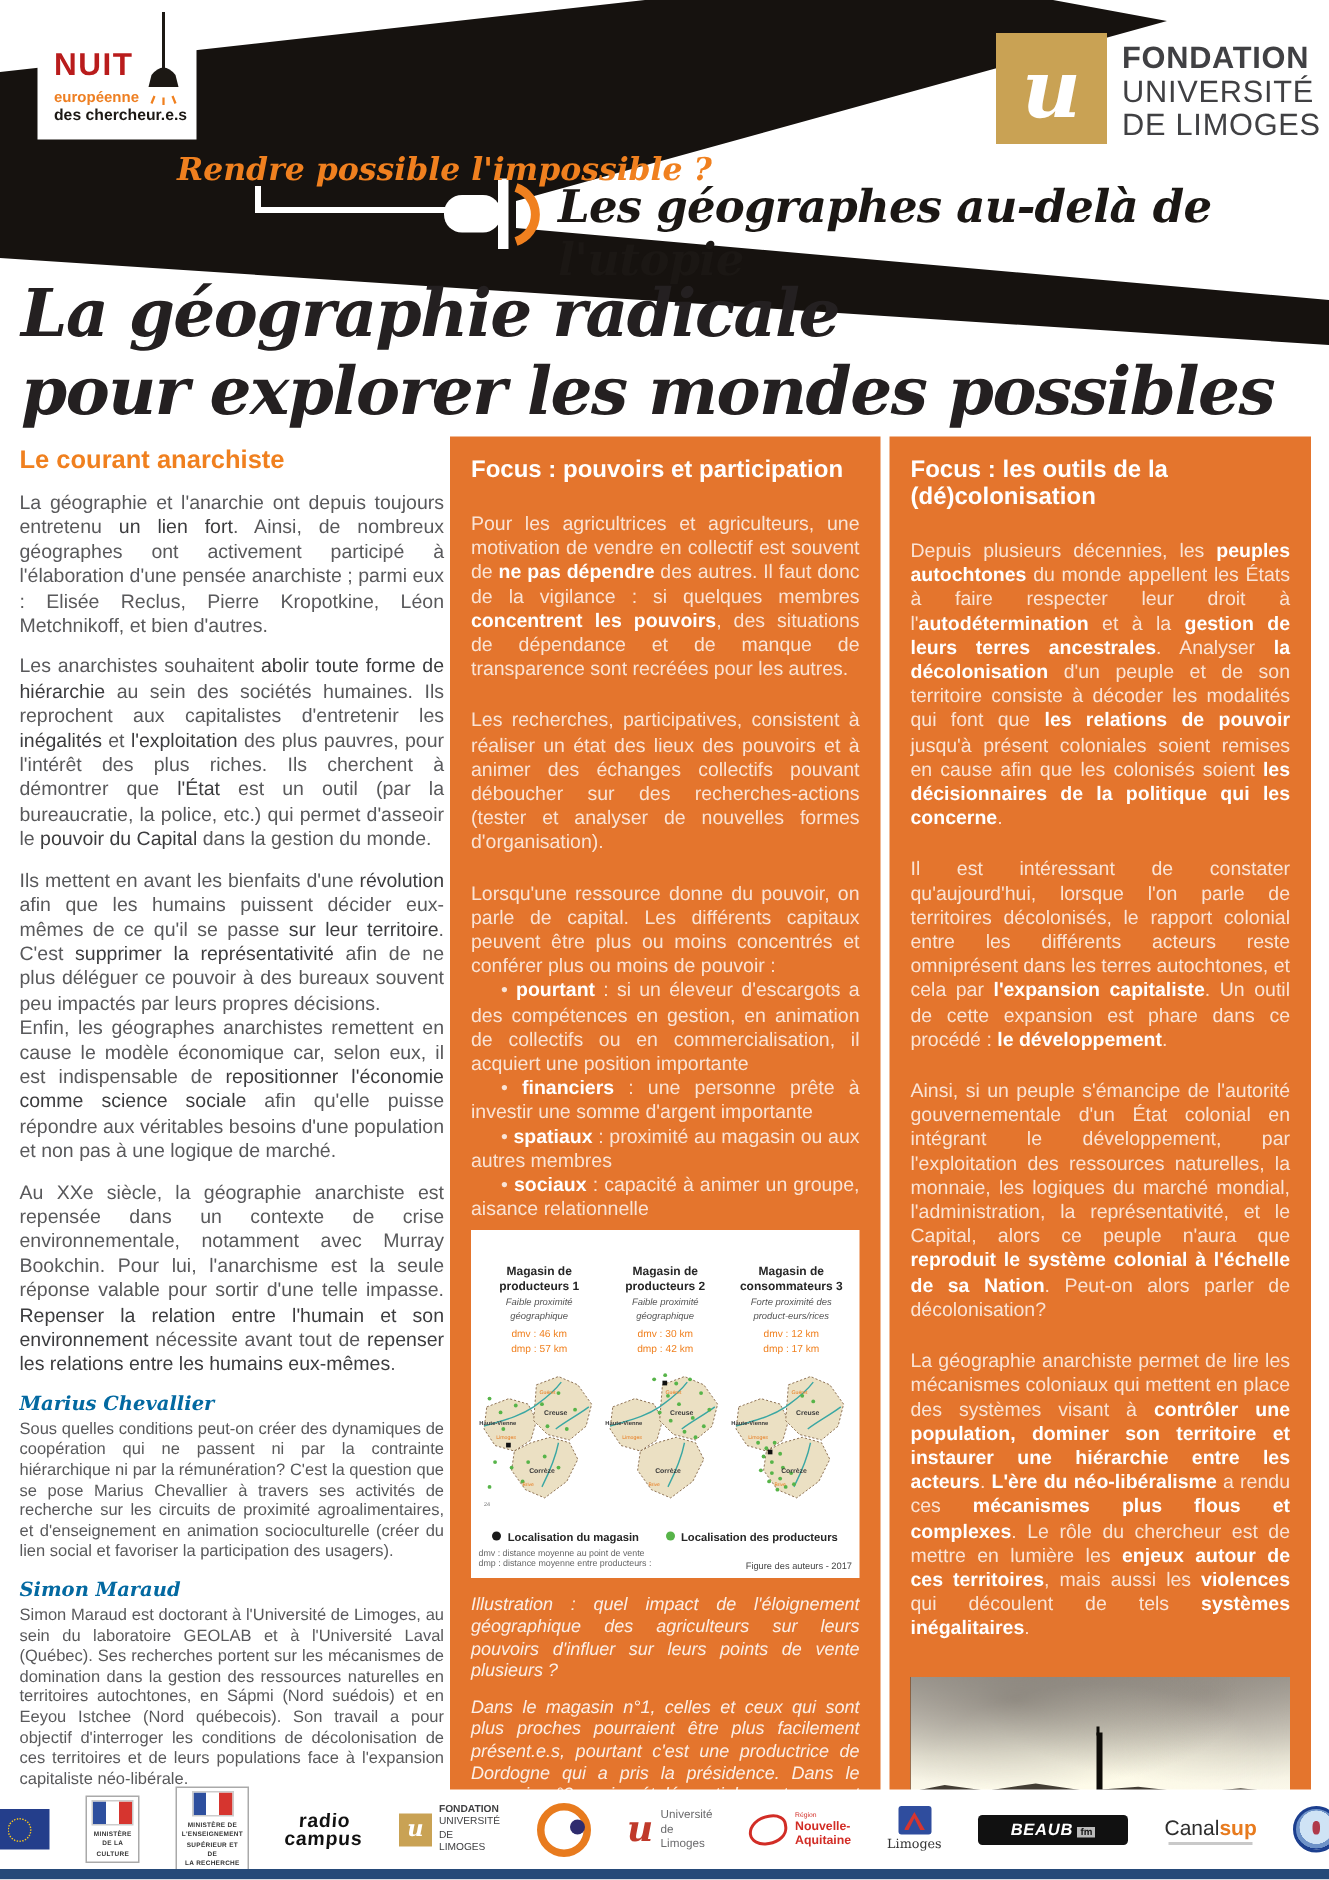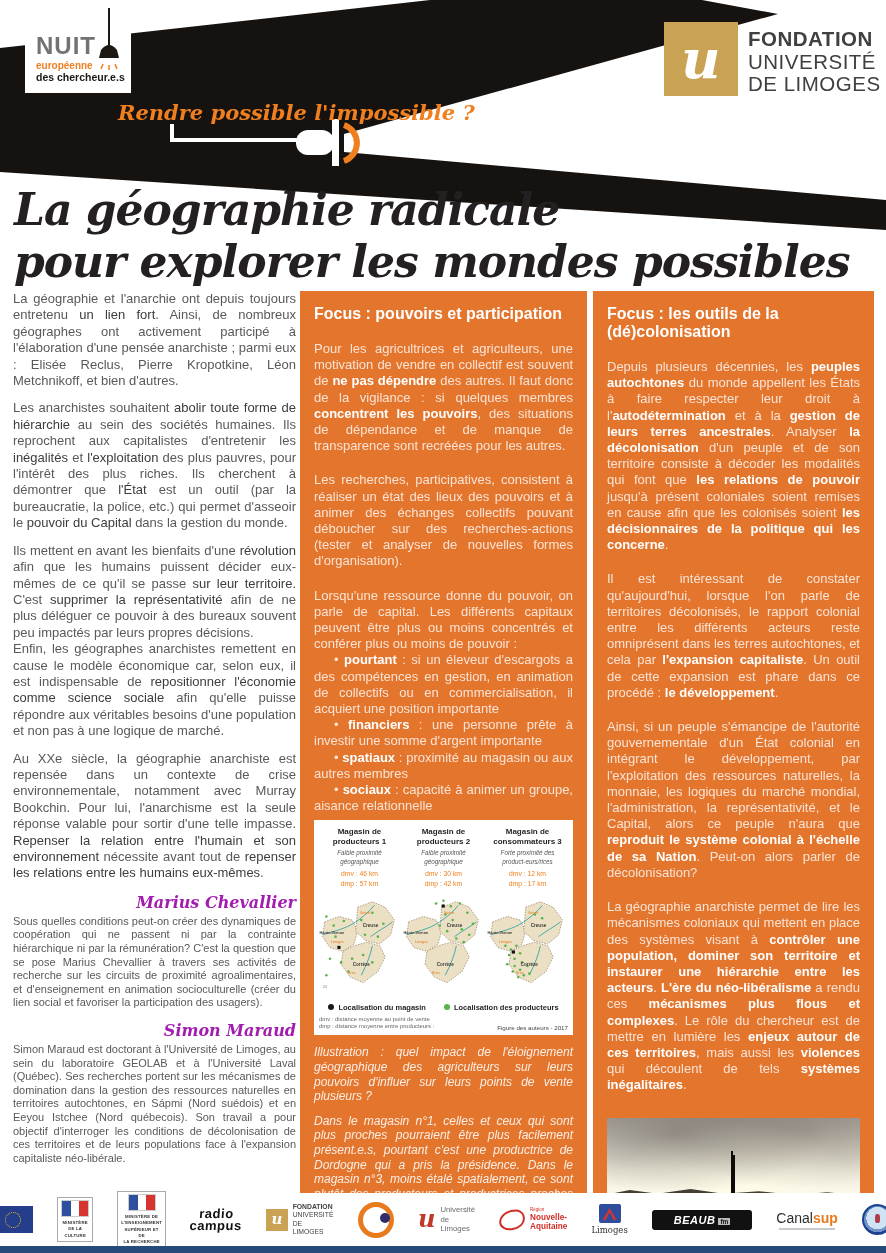--- a/index.html
+++ b/index.html
@@ -3,22 +3,22 @@
 <meta charset="utf-8">
 <style>
   html,body{margin:0;padding:0;background:#e8e8e8;}
   #poster{position:relative;width:886px;height:1253px;background:#ffffff;overflow:hidden;
           font-family:"Liberation Sans",sans-serif;margin:0 auto;}
   .script{font-family:"DejaVu Serif",serif;font-style:italic;font-weight:bold;}
 
   
   #header-shapes{position:absolute;left:0;top:0;z-index:1;}
   #nuit-logo{position:absolute;left:25px;top:8px;width:106px;height:85px;background:#fff;z-index:3;}
-  #nuit-logo .nuit-word{position:absolute;left:11px;top:24px;font-size:24px;font-weight:800;
-      letter-spacing:1px;color:#737373;}
+  #nuit-logo .nuit-word{position:absolute;left:11px;top:24px;font-size:21px;font-weight:800;
+      letter-spacing:1px;color:#b91c1c;}
   #nuit-logo .nuit-eu{position:absolute;left:11px;top:52px;font-size:10px;font-weight:bold;color:#EE7F22;}
   #nuit-logo .nuit-ch{position:absolute;left:11px;top:63px;font-size:10.5px;font-weight:bold;color:#1c1814;}
   #fondation-logo{position:absolute;left:664px;top:22px;display:flex;gap:10px;z-index:3;align-items:flex-start;}
   .gold-square{width:74px;height:74px;background:#C9A254;color:#fff;display:flex;align-items:center;
       justify-content:center;font-family:"DejaVu Serif",serif;font-style:italic;font-size:54px;line-height:1;}
   #fondation-logo .fl-text{display:flex;flex-direction:column;justify-content:center;margin-top:6px;}
   #fondation-logo .fl-text span{font-size:20.5px;line-height:1.1;color:#404043;letter-spacing:.5px;}
   #fondation-logo .fl-text .b1{font-weight:bold;}
   #tagline{position:absolute;left:118px;top:100px;font-size:21px;color:#F0801F;z-index:3;}
   #beam-text{position:absolute;left:372px;top:121px;font-size:30px;color:#1b1714;z-index:3;
@@ -28,34 +28,34 @@
   #main-title .t2{font-size:44px;line-height:1.0;display:block;margin-top:8px;}
 
   
   .col{position:absolute;top:291px;box-sizing:border-box;}
   #col-left{left:13px;width:283px;}
   #col-left h2{font-size:17px;font-weight:bold;color:#F0801F;margin:6px 0 10px 0;}
   #col-left p{font-size:13px;line-height:16.4px;color:#59595b;text-align:justify;margin:0 0 11px 0;}
   #col-left p.nogap{margin-bottom:0;}
   #col-left .b{font-weight:normal;color:#3c3c3e;}
   .res-name{font-family:"DejaVu Serif",serif;font-style:italic;font-weight:bold;
-      font-size:16px;color:#a21caf;margin:7px 0 3px 0;text-align:right;}
+      font-size:13px;color:#0369a1;margin:7px 0 3px 0;}
   .res-bio{font-size:11px !important;line-height:13.6px !important;}
 
   .orange-col{background:#E4752D;padding:12px 14px;height:936px;overflow:hidden;}
   #col-mid{left:300px;width:287px;}
   #col-right{left:593px;width:281px;}
   .orange-col h2{font-size:16px;font-weight:bold;color:#ffffff;margin:2px 0 10px 0;}
   .orange-col p{font-size:13px;line-height:16.2px;color:rgba(255,255,255,.8);text-align:justify;margin:18px 0 12px 0;}
   .orange-col p.bullet{margin:0;text-indent:20px;}
   .orange-col .b{font-weight:bold;color:#ffffff;}
   .orange-col p.caption{font-style:italic;font-size:12px;line-height:14.6px;color:rgba(255,255,255,.88);margin:10px 0 0 0;}
 
   
-  #figure{background:#fff;margin-top:6px;padding:7px 5px 4px 5px;}
+  #figure{background:#fff;margin-top:6px;padding:23px 5px 4px 5px;}
   #figure .panels{display:flex;justify-content:space-between;}
   .map-panel{width:32.5%;text-align:center;}
   .map-panel .mp-title{font-size:8px;font-weight:bold;color:#262626;line-height:1.25;white-space:pre-line;}
   .map-panel .mp-sub{font-size:6.3px;font-style:italic;color:#555;margin-top:2px;white-space:pre-line;line-height:1.3;}
   .map-panel .mp-dist{font-size:6.8px;color:#F0801F;margin-top:3px;line-height:1.45;white-space:pre-line;}
   .map-panel svg{width:100%;height:106px;margin-top:2px;}
   #figure .legend{display:flex;justify-content:center;gap:18px;margin-top:2px;}
   #figure .legend .leg-item{display:flex;align-items:center;gap:4px;font-size:7.5px;font-weight:bold;color:#262626;}
   .dot{width:6px;height:6px;border-radius:50%;display:inline-block;}
   .dot.black{background:#1a1a1a;}
@@ -159,27 +159,29 @@
   <div id="fondation-logo">
     <div class="gold-square script">u</div>
     <div class="fl-text">
       <span class="b1">FONDATION</span>
       <span>UNIVERSITÉ</span>
       <span>DE LIMOGES</span>
     </div>
   </div>
 
   <div id="tagline" class="script">Rendre possible l'impossible ?</div>
+  <div id="beam-text" class="script">Les géographes au-delà de l'utopie</div>
 
   <div id="main-title" class="script">
     <span class="t1">La géographie radicale</span>
     <span class="t2">pour explorer les mondes possibles</span>
   </div>
 
   <div id="col-left" class="col">
+    <h2>Le courant anarchiste</h2>
     <p><span>La géographie et l'anarchie ont depuis toujours entretenu </span><span class="b">un lien fort</span><span>. Ainsi, de nombreux géographes ont activement participé à l'élaboration d'une pensée anarchiste ; parmi eux : Elisée Reclus, Pierre Kropotkine, Léon Metchnikoff, et bien d'autres.</span></p>
     <p><span>Les anarchistes souhaitent </span><span class="b">abolir toute forme de hiérarchie</span><span> au sein des sociétés humaines. Ils reprochent aux capitalistes d'entretenir les </span><span class="b">inégalités</span><span> et </span><span class="b">l'exploitation</span><span> des plus pauvres, pour l'intérêt des plus riches. Ils cherchent à démontrer que </span><span class="b">l'État</span><span> est un outil (par la bureaucratie, la police, etc.) qui permet d'asseoir le </span><span class="b">pouvoir du Capital</span><span> dans la gestion du monde.</span></p>
     <p class="nogap"><span>Ils mettent en avant les bienfaits d'une </span><span class="b">révolution</span><span> afin que les humains puissent décider eux-mêmes de ce qu'il se passe </span><span class="b">sur leur territoire</span><span>. C'est </span><span class="b">supprimer la représentativité</span><span> afin de ne plus déléguer ce pouvoir à des bureaux souvent peu impactés par leurs propres décisions.</span></p>
     <p><span>Enfin, les géographes anarchistes remettent en cause le modèle économique car, selon eux, il est indispensable de </span><span class="b">repositionner l'économie comme science sociale</span><span> afin qu'elle puisse répondre aux véritables besoins d'une population et non pas à une logique de marché.</span></p>
     <p><span>Au XXe siècle, la géographie anarchiste est repensée dans un contexte de crise environnementale, notamment avec Murray Bookchin. Pour lui, l'anarchisme est la seule réponse valable pour sortir d'une telle impasse. </span><span class="b">Repenser la relation entre l'humain et son environnement</span><span> nécessite avant tout de </span><span class="b">repenser les relations entre les humains eux-mêmes</span><span>.</span></p>
     <div class="res-name">Marius Chevallier</div>
     <p class="res-bio">Sous quelles conditions peut-on créer des dynamiques de coopération qui ne passent ni par la contrainte hiérarchique ni par la rémunération? C'est la question que se pose Marius Chevallier à travers ses activités de recherche sur les circuits de proximité agroalimentaires, et d'enseignement en animation socioculturelle (créer du lien social et favoriser la participation des usagers).</p>
     <div class="res-name">Simon Maraud</div>
     <p class="res-bio">Simon Maraud est doctorant à l'Université de Limoges, au sein du laboratoire GEOLAB et à l'Université Laval (Québec). Ses recherches portent sur les mécanismes de domination dans la gestion des ressources naturelles en territoires autochtones, en Sápmi (Nord suédois) et en Eeyou Istchee (Nord québecois). Son travail a pour objectif d'interroger les conditions de décolonisation de ces territoires et de leurs populations face à l'expansion capitaliste néo-libérale.</p>
   </div>

